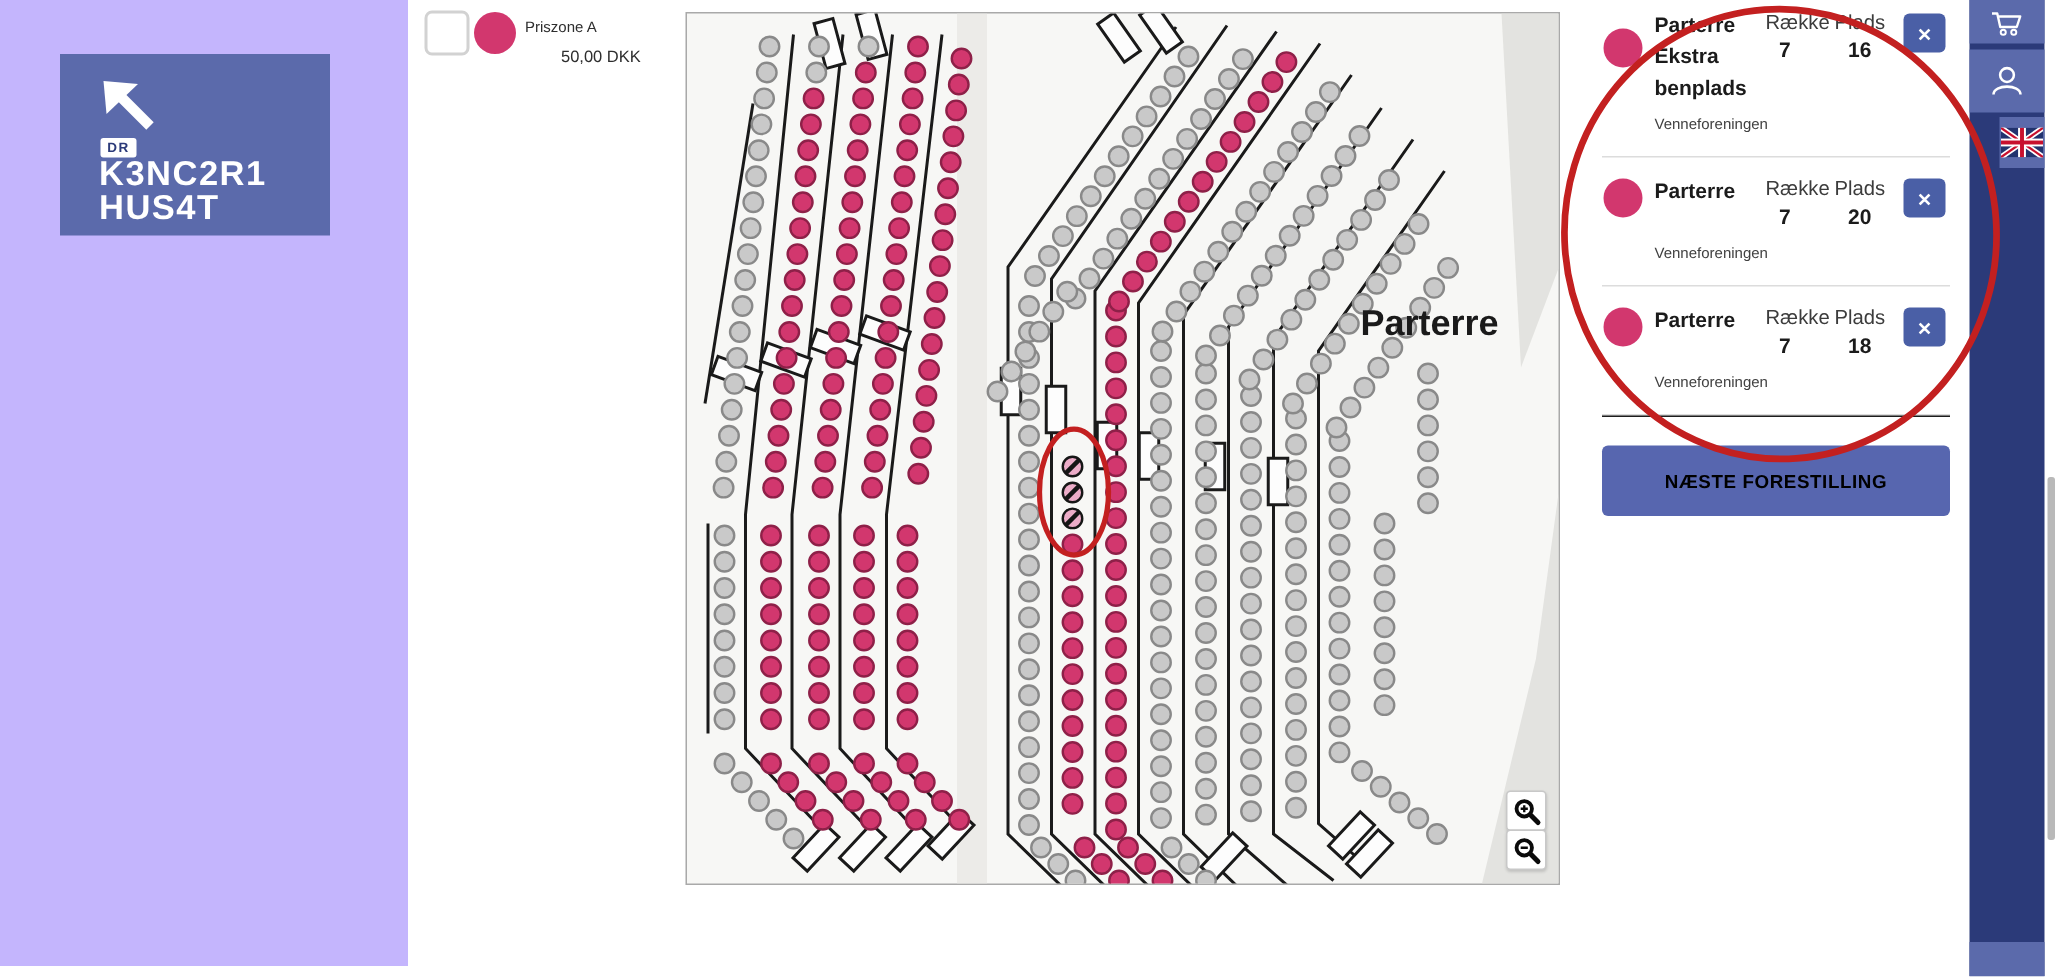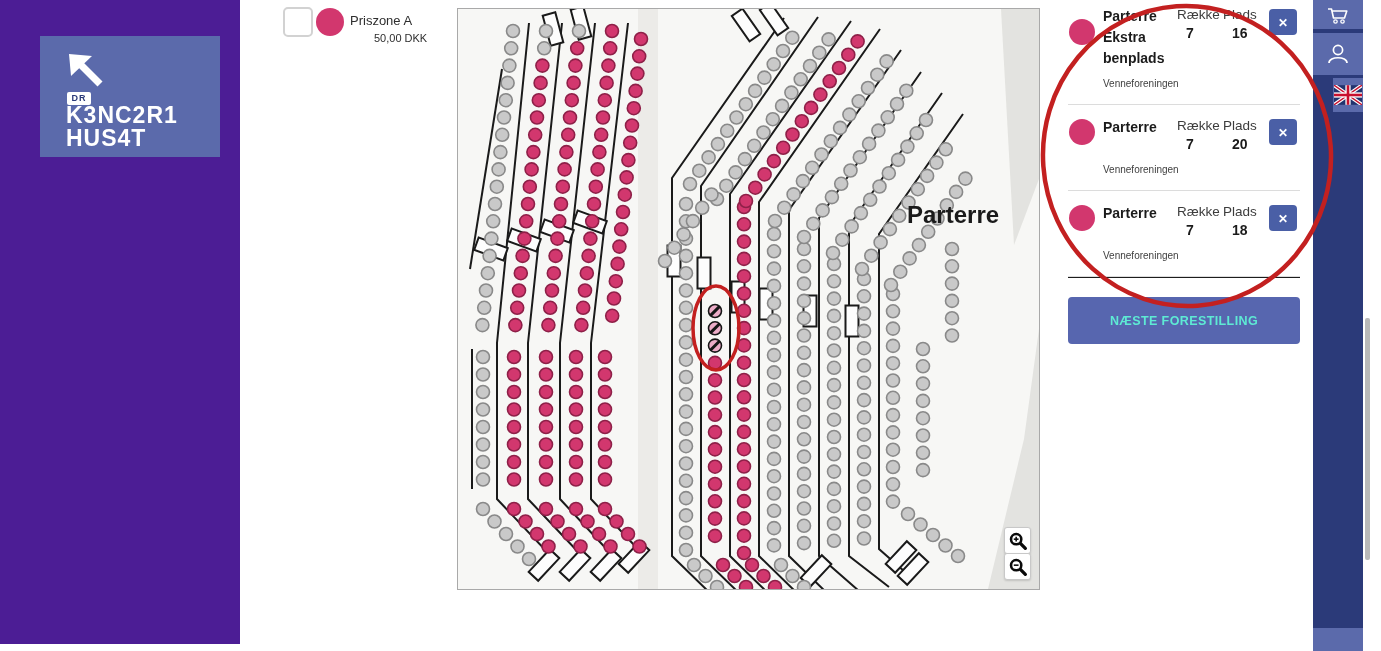--- a/index.html
+++ b/index.html
@@ -1,31 +1,31 @@
 <!DOCTYPE html>
 <html><head>
 <meta charset="utf-8">
 <style>
   html,body{margin:0;padding:0;background:#fff;}
   body{font-family:"Liberation Sans",sans-serif;-webkit-font-smoothing:antialiased;}
   #stage{position:relative;width:1381px;height:651px;overflow:hidden;background:#fff;}
 
   
-  .sidebar{position:absolute;left:0;top:0;width:240px;height:644px;background:#4c1d95;}
+  .sidebar{position:absolute;left:0;top:0;width:272px;height:644px;background:#c4b5fd;}
   .logo-box{position:absolute;left:40px;top:36px;width:180px;height:121px;background:#5b6aab;}
   .logo-arrow{position:absolute;left:24px;top:14px;}
   .dr-badge{position:absolute;left:27px;top:56px;width:24px;height:13px;background:#fff;border-radius:2px;
             color:#2b3a79;font-size:9px;font-weight:bold;text-align:center;line-height:13px;letter-spacing:1px;}
   .logo-line{position:absolute;left:26px;color:#fff;font-size:23px;font-weight:bold;letter-spacing:1px;white-space:nowrap;}
   .logo-line.l1{top:66px;} .logo-line.l2{top:89px;}
 
   
   .legend-check{position:absolute;left:283px;top:7px;width:26px;height:26px;background:#fff;border:2px solid #d2d2d2;border-radius:5px;}
   .legend-dot{position:absolute;left:316px;top:8px;width:28px;height:28px;border-radius:50%;}
-  .legend-zone{position:absolute;left:350px;top:13px;font-size:13px;color:#2e2e2e;}
+  .legend-zone{position:absolute;left:350px;top:13px;font-size:10px;color:#2e2e2e;}
   .legend-price{position:absolute;left:374px;top:32px;font-size:11px;color:#2e2e2e;}
 
   
   .map{position:absolute;left:457px;top:8px;width:581px;height:580px;background:#f7f7f5;border:1px solid #a9a9a9;}
   .map svg.seatmap{position:absolute;left:0;top:0;}
   .zoom-btn{position:absolute;left:546px;width:25px;height:25px;background:#fff;border:1px solid #c8c8c8;border-radius:3px;
             display:flex;align-items:center;justify-content:center;box-shadow:0 1px 2px rgba(0,0,0,.15);}
   .zoom-btn.zin{top:518px;} .zoom-btn.zout{top:544px;}
 
   
@@ -39,21 +39,21 @@
   .t-col{width:46px;}
   .t-col .hdr{font-size:13.5px;color:#3c3c3c;line-height:17px;}
   .t-col .val{font-size:14px;font-weight:bold;color:#1b1b1b;padding-left:9px;line-height:21px;}
   .t-x{position:absolute;right:3px;width:28px;height:26px;background:#4a5fa6;border:0;border-radius:4px;
        color:#fff;font-size:12px;font-weight:bold;line-height:26px;text-align:center;cursor:pointer;}
   .ticket .t-x{top:14px;} .ticket.first .t-x{top:9px;}
   .t-owner{margin-left:35px;margin-top:9px;font-size:10px;font-weight:normal;color:#404040;}
   .panel-divider{height:0;border-bottom:2px solid #1d1d1d;margin-top:-1px;}
   .panel-summary{margin-top:11px;font-size:17px;font-weight:bold;color:#141414;}
   .next-btn{margin-top:19px;width:232px;height:47px;background:#5766af;border:0;border-radius:4px;
-            color:#5eead4;font-size:12.5px;font-weight:bold;letter-spacing:.4px;cursor:pointer;
+            color:#000000;font-size:12.5px;font-weight:bold;letter-spacing:.4px;cursor:pointer;
             font-family:"Liberation Sans",sans-serif;}
 
   
   .navstrip{position:absolute;left:1313px;top:0;width:50px;height:651px;background:#2b3a79;}
   .nav-btn{position:absolute;left:0;width:50px;background:#5b6aab;display:flex;align-items:center;justify-content:center;}
   .nav-cart{top:0;height:29px;} .nav-user{top:33px;height:42px;}
   .nav-flag{left:20px;top:78px;width:30px;height:34px;}
   .nav-partial{top:628px;height:23px;}
 
   

